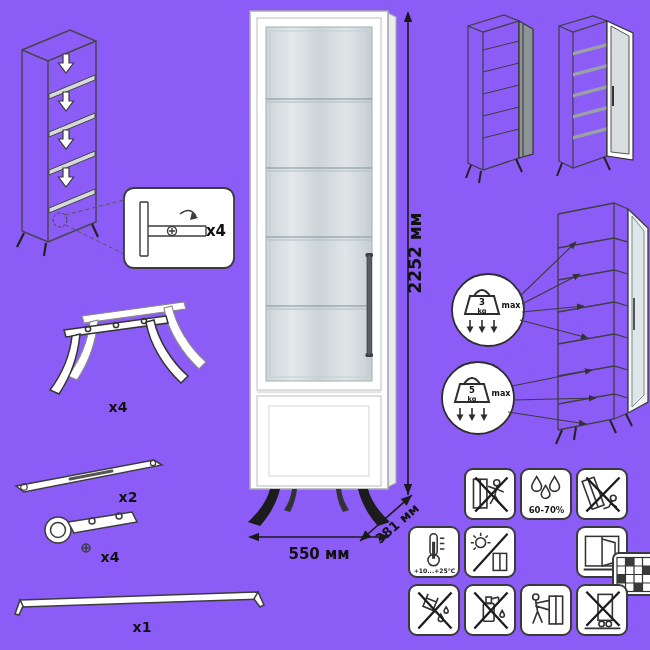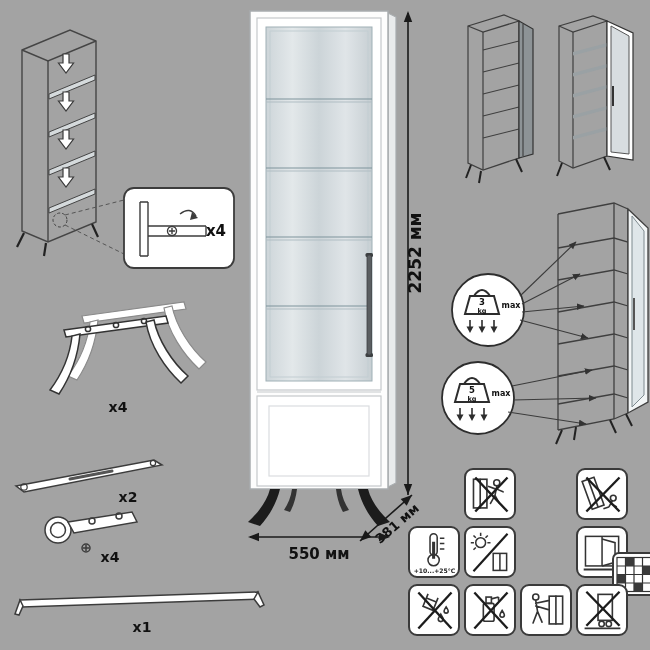--- a/index.html
+++ b/index.html
@@ -1,16 +1,16 @@
 <!DOCTYPE html>
 <html><head>
 <meta charset="utf-8">
 <style>
   html,body{margin:0;padding:0;background:#fff;}
-  .sheet{position:relative;width:650px;height:650px;background:#a3a3a3;overflow:hidden;
+  .sheet{position:relative;width:650px;height:650px;background:#8b5cf6;overflow:hidden;
          font-family:"DejaVu Sans",sans-serif;outline:1px solid #e4e4e4;}
   .abs{position:absolute;}
   svg text{font-family:"DejaVu Sans",sans-serif;}
   .icon-box{position:absolute;width:52px;height:52px;border:2.5px solid #3a3a3a;border-radius:9px;
             background:#fff;box-sizing:border-box;display:flex;align-items:center;justify-content:center;}
   .icon-box svg{width:43px;height:43px;display:block;}
   .icon-box.small{width:44px;height:44px;border-radius:7px;border-width:2px;}
 </style>
 </head>
 <body>
@@ -284,20 +284,30 @@
         <line x1="12.5" y1="7" x2="12.5" y2="39"></line>
         <circle cx="31" cy="11" r="3.4"></circle>
         <path d="M31,15 L29,25 M29,25 L24,34 M29,25 L34,34 M30,18 L22,15 M31,18 L38,21"></path>
       </g>
       <g stroke="#1c1c1c" stroke-width="2.6">
           <line x1="7" y1="5" x2="43" y2="43"></line>
           <line x1="43" y1="5" x2="7" y2="43"></line>
         </g>
     </svg>
   </div>
+  <div class="icon-box" style="left:520px;top:468px">
+    <svg viewBox="0 0 48 48">
+      <g stroke="#333" stroke-width="1.8" fill="none">
+        <path d="M13,4 c-3.5,5.5 -5.5,8.5 -5.5,11 a5.5,5.5 0 0 0 11,0 c0,-2.5 -2,-5.5 -5.5,-11 z"></path>
+        <path d="M33,4 c-3.5,5.5 -5.5,8.5 -5.5,11 a5.5,5.5 0 0 0 11,0 c0,-2.5 -2,-5.5 -5.5,-11 z"></path>
+        <path d="M23,14 c-3,4.8 -4.8,7.4 -4.8,9.6 a4.8,4.8 0 0 0 9.6,0 c0,-2.2 -1.8,-4.8 -4.8,-9.6 z"></path>
+      </g>
+      <text x="24" y="45" text-anchor="middle" font-size="9.5" font-weight="bold" fill="#1c1c1c">60-70%</text>
+    </svg>
+  </div>
   <div class="icon-box" style="left:576px;top:468px">
     <svg viewBox="0 0 48 48">
       <g stroke="#333" stroke-width="1.8" fill="none">
         <g transform="rotate(-20 14 24)">
             <rect x="7" y="6" width="14" height="33"></rect>
             <line x1="14" y1="6" x2="14" y2="39"></line>
           </g>
         <circle cx="36" cy="28" r="3.2"></circle>
         <path d="M35,31 L31,38 M31,38 L25,40 M33,34 L40,38"></path>
       </g>

